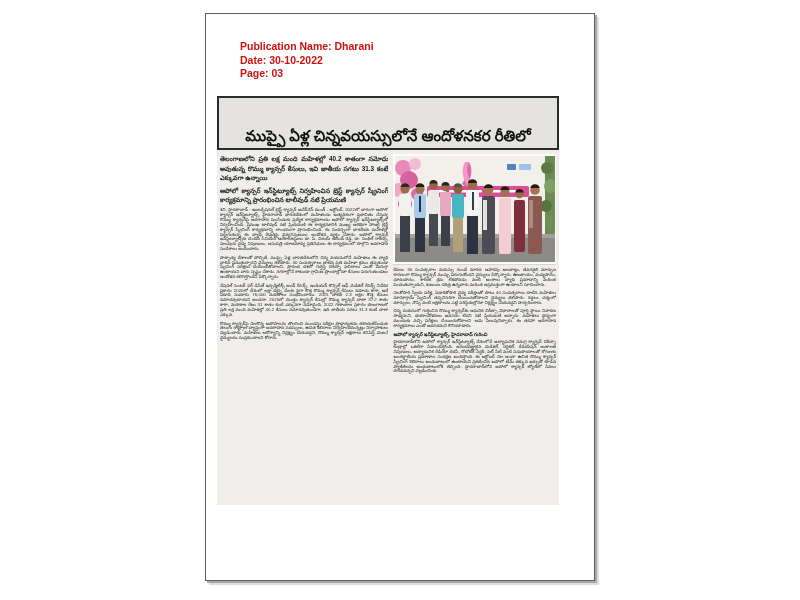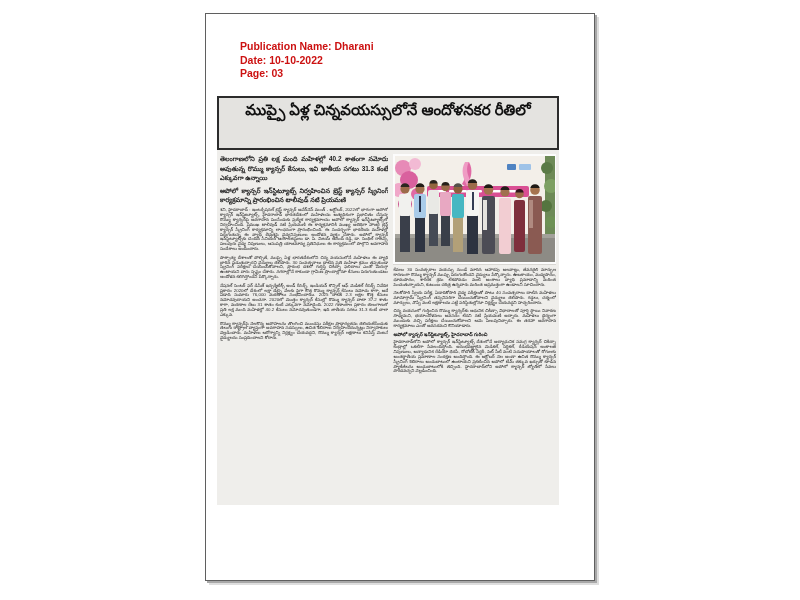--- a/index.html
+++ b/index.html
@@ -14,21 +14,21 @@
 
   
   .meta { position:absolute; left:34px; top:26px; color:#cc1111;
           font-weight:bold; font-size:10.5px; line-height:13.5px; }
 
   
   .clipping { position:absolute; left:11px; top:82px; width:342px; height:409px;
               background:#efeeeb; overflow:hidden; }
   .headline-box { width:342px; height:54px; background:#e4e3e0;
                   border:2px solid #2c2c2c; display:flex; flex-direction:column;
-                  justify-content:flex-start; align-items:center; }
+                  justify-content:flex-end; align-items:center; }
   .headline { font-weight:bold; font-size:15px; line-height:24px; color:#101010;
               white-space:nowrap; }
 
   .columns { display:flex; gap:5px; padding:4px 3px 0 3px; }
   .col-left  { width:170px; height:348px; overflow:hidden; }
   .col-right { width:164px; height:348px; overflow:hidden; }
 
   .subhead { font-weight:bold; font-size:6.4px; line-height:9.6px; color:#1a1a1a;
              text-align:justify; margin-bottom:3px; }
   .bodytext { font-size:4.4px; line-height:4.9px; color:#2b2b2b;
@@ -41,21 +41,21 @@
   .photo-frame svg { display:block; width:160px; height:106px; }
 </style>
 </head>
 <body>
 
 <div class="canvas">
   <div class="page">
 
     <div class="meta">
       <div>Publication Name: Dharani</div>
-      <div>Date: 10-10-2022</div>
+      <div>Date: 30-10-2022</div>
       <div>Page: 03</div>
     </div>
 
     <div class="clipping">
 
       <div class="headline-box">
         <div class="headline">ముప్పై ఏళ్ల చిన్నవయస్సులోనే ఆందోళనకర రీతిలో</div>
       </div>
 
       <div class="columns">

